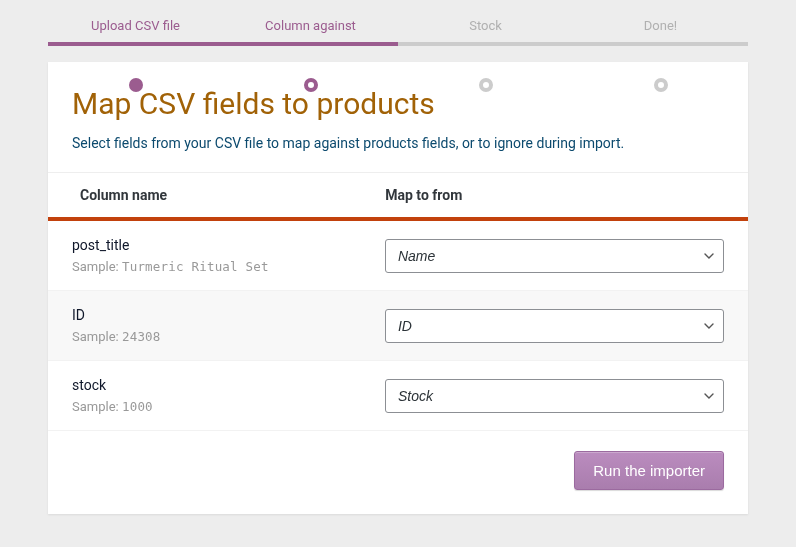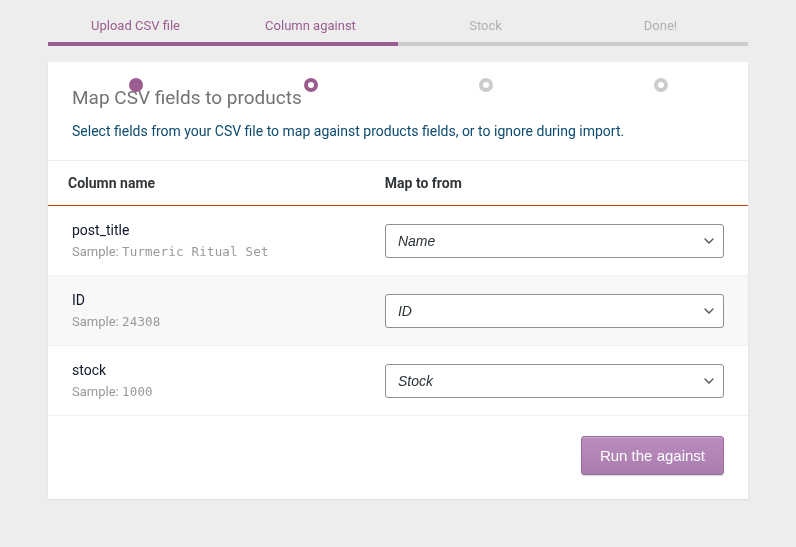--- a/index.html
+++ b/index.html
@@ -74,37 +74,37 @@
     }
     .card {
       background: #fff;
       margin: 22px 48px 0 48px;
       box-shadow: 0 1px 2px rgba(0,0,0,0.08);
     }
     .card-head {
       padding: 24px 24px 18px 24px;
     }
     .card-title {
-      font-size: 19px;
+      font-size: 30px;
       font-weight: 400;
-      color: #737373;
+      color: #a16207;
       margin-bottom: 12px;
     }
     .card-desc {
       font-size: 14px;
       color: #0c4a6e;
       line-height: 1.5;
     }
     .map-table {
       border-top: 1px solid #eee;
     }
     .th-row {
       display: flex;
-      padding: 14px 20px;
-      border-bottom: 1px solid #c2410c;
+      padding: 14px 32px;
+      border-bottom: 4px solid #c2410c;
     }
     .th {
       font-size: 14px;
       font-weight: 700;
       color: #32373c;
     }
     .col-left {
       width: 48%;
     }
     .col-right {
@@ -270,15 +270,15 @@
           </select>
           <svg class="select-chevron" viewBox="0 0 10 6">
               <path d="M1 1 L5 5 L9 1" stroke="#555" stroke-width="1.4" fill="none" stroke-linecap="round"></path>
             </svg>
         </div>
       </div>
     </div>
   </div>
 
   <div class="card-foot">
-    <button class="btn-primary">Run the against</button>
+    <button class="btn-primary">Run the importer</button>
   </div>
 </div>
 
 </body></html>

